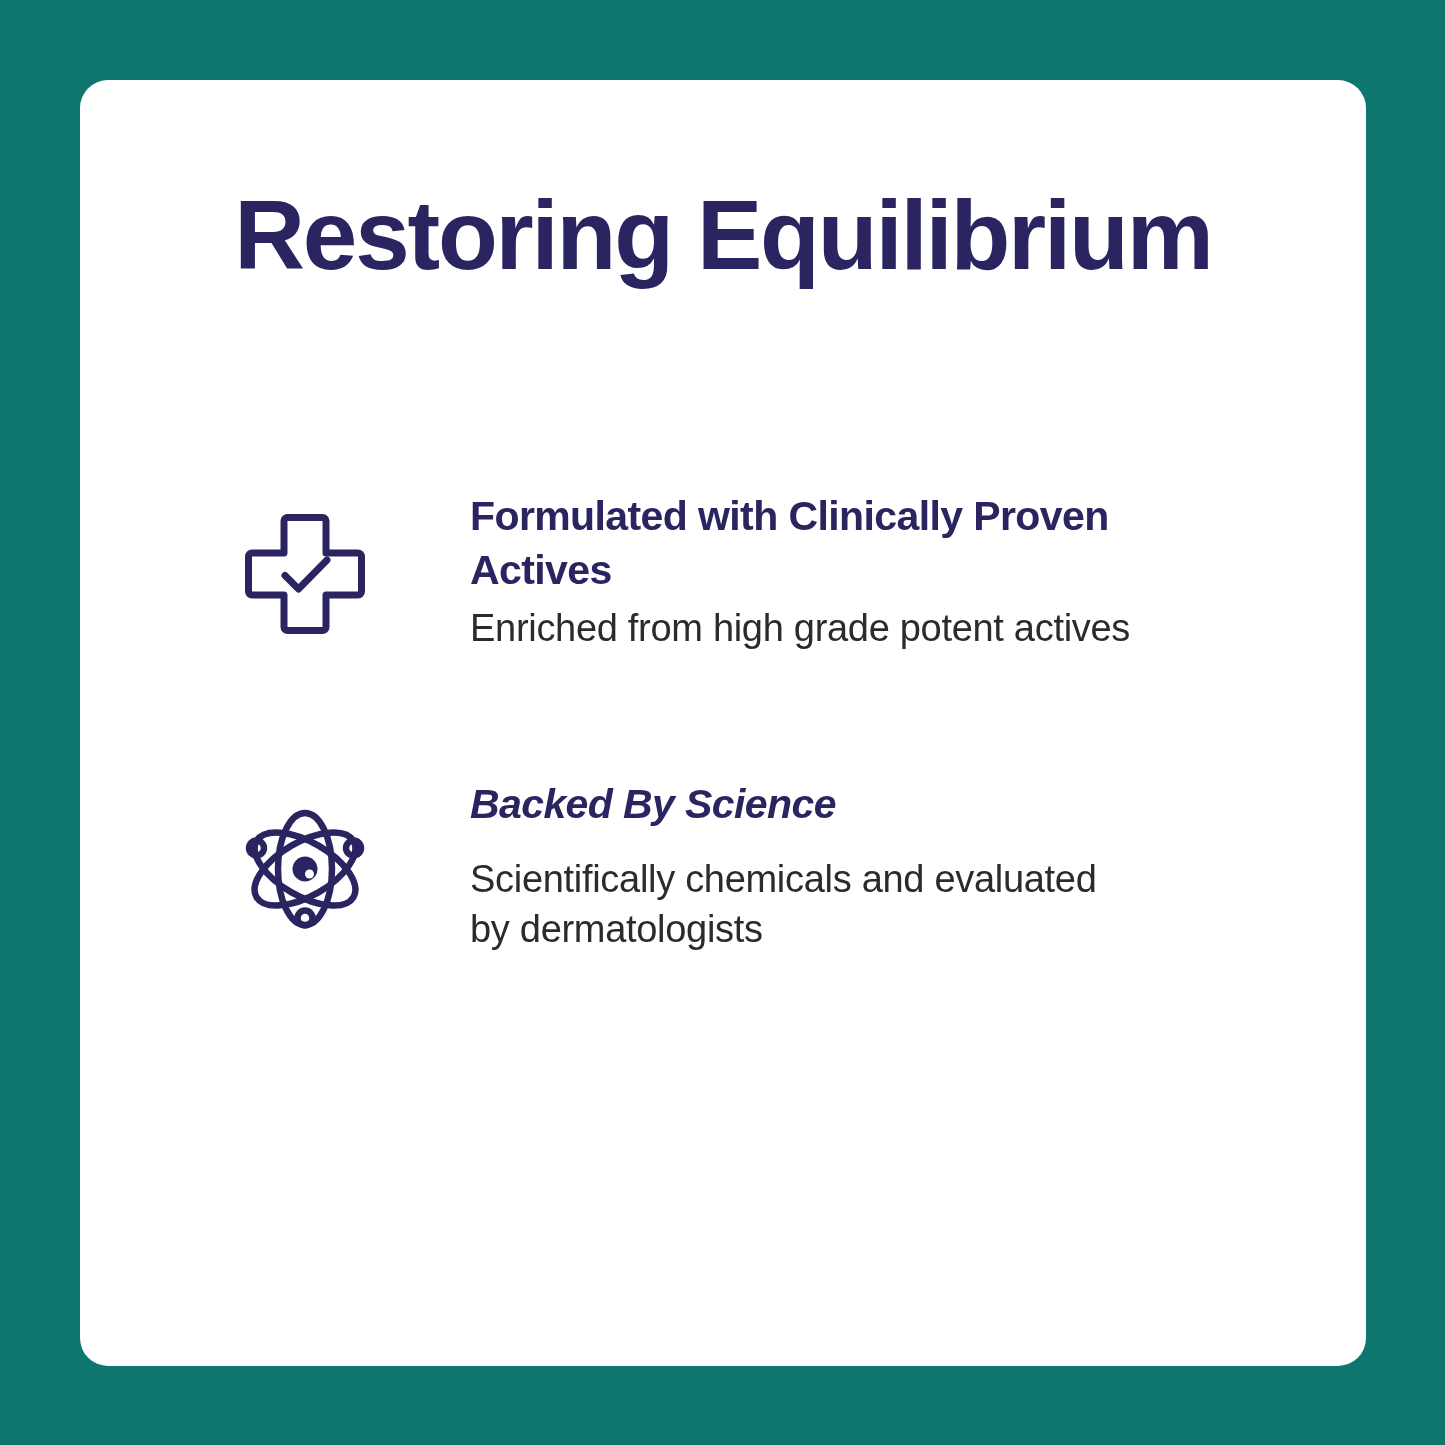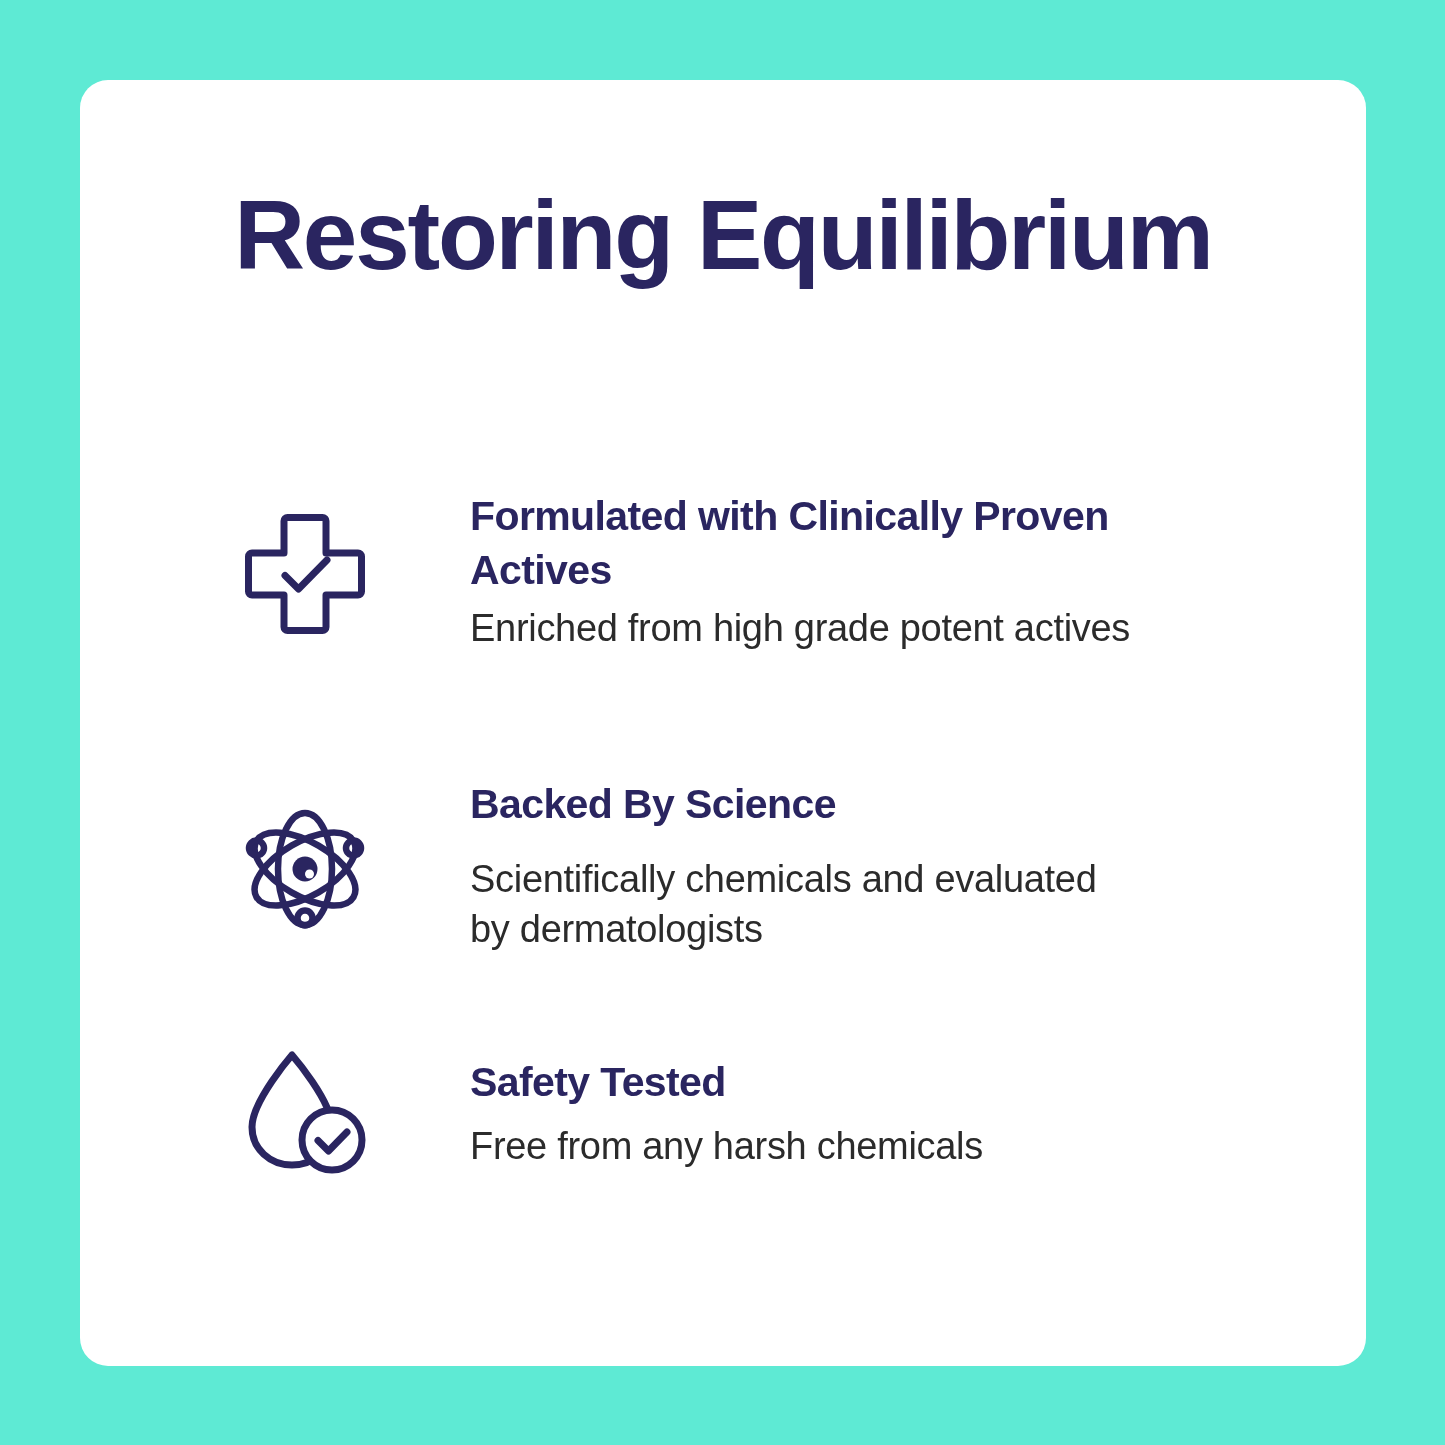--- a/index.html
+++ b/index.html
@@ -10,21 +10,21 @@
     height: 1445px;
     background: #f4f4f5;
     font-family: "Liberation Sans", sans-serif;
     -webkit-font-smoothing: antialiased;
   }
 
   .page {
     position: relative;
     width: 1445px;
     height: 1445px;
-    background: #5eead4;
+    background: #0f766e;
     overflow: hidden;
     padding-left: 12px;
   }
 
   .card {
     position: absolute;
     left: 80px;
     top: 80px;
     width: 1286px;
     height: 1286px;
@@ -103,21 +103,21 @@
     line-height: 1.33;
     letter-spacing: -0.3px;
     color: #2b2b2b;
   }
 
   
   .feature-3 .feature-icon { margin-top: 4px; }
   .feature-3 .feature-text { padding-top: 6px; }
   .feature-3 .feature-heading { margin-bottom: 12px; }
 
-  .feature-2 .feature-heading { margin-bottom: 22px; }
+  .feature-2 .feature-heading { margin-bottom: 22px; font-style: italic; }
 </style>
 </head>
 <body>
 
 <div class="page">
 
   <div class="card">
 
     <div class="card-title">Restoring Equilibrium</div>
 
@@ -150,29 +150,16 @@
             <circle cx="65" cy="65" r="12.5" fill="#2a2560"></circle>
             <circle cx="69.5" cy="70" r="4.5" fill="#ffffff"></circle>
           </svg>
         </div>
         <div class="feature-text">
           <div class="feature-heading">Backed By Science</div>
           <div class="feature-desc">Scientifically chemicals and evaluated by dermatologists</div>
         </div>
       </div>
 
-      <div class="feature feature-3">
-        <div class="feature-icon">
-          <svg viewBox="0 0 130 130" fill="none" xmlns="http://www.w3.org/2000/svg">
-            <path d="M52 10 C52 10 12 56 12 82 C12 104 30 120 52 120 C74 120 92 104 92 82 C92 56 52 10 52 10 Z" stroke="#2a2560" stroke-width="7" stroke-linejoin="round" fill="#ffffff"></path>
-            <circle cx="92" cy="95" r="30" stroke="#2a2560" stroke-width="7" fill="#ffffff"></circle>
-            <path d="M78 95.5 L88.5 106 L107 87" stroke="#2a2560" stroke-width="7" stroke-linecap="round" stroke-linejoin="round"></path>
-          </svg>
-        </div>
-        <div class="feature-text">
-          <div class="feature-heading">Safety Tested</div>
-          <div class="feature-desc">Free from any harsh chemicals</div>
-        </div>
-      </div>
 
     </div>
   </div>
 </div>
 
 </body></html>

